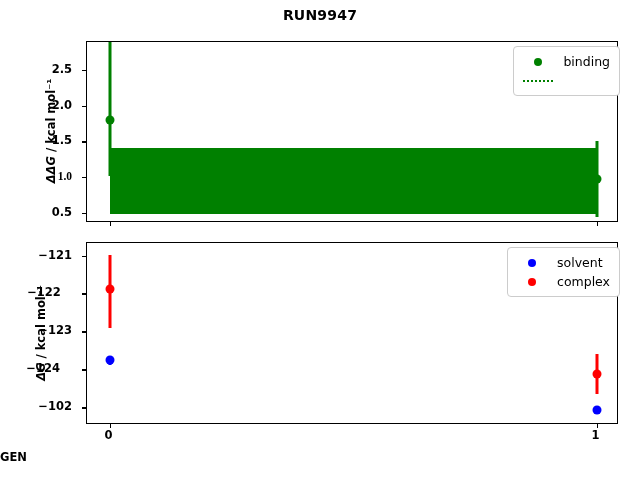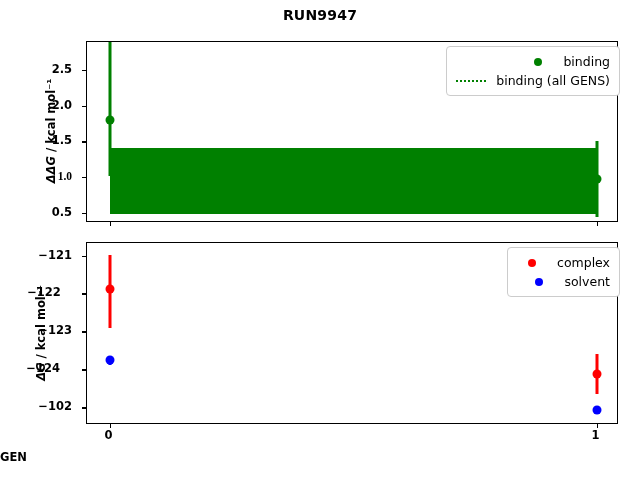--- a/index.html
+++ b/index.html
@@ -52,21 +52,21 @@
     transform:translate(-50%,-50%);
   }
   .band{position:absolute;}
 
   
   .legend{
     position:absolute;box-sizing:border-box;
     background:#fff;border:1px solid #ccc;border-radius:4px;
     padding:5px 9px 5px 7px;
   }
-  .legend-row{display:flex;align-items:center;height:19px;justify-content:flex-end;}
+  .legend-row{display:flex;align-items:center;height:19px;}
   .legend-key{width:34px;display:flex;align-items:center;justify-content:center;}
   .legend-dot{width:8px;height:8px;border-radius:50%;display:block;}
   .legend-dash{
     width:30px;height:0;border-top:2.2px dotted #008000;display:block;
   }
   .legend-text{
     font-size:12.5px;color:#000;white-space:nowrap;margin-left:8px;
     font-family:"DejaVu Sans","Liberation Sans",sans-serif;
   }
   #legend-top{right:20px;top:46px;}
@@ -114,21 +114,20 @@
     <div class="legend-row">
       <span class="legend-key">
           <span class="legend-dot" style="background:#008000"></span>
         </span>
       <span class="legend-text">binding</span>
     </div>
     <div class="legend-row">
       <span class="legend-key">
           <span class="legend-dash"></span>
         </span>
-      <span class="legend-text">binding (all GENS)</span>
     </div>
   </div>
 
   <div class="ylabel" id="ylabel-bottom">
     <span class="sym">ΔG</span><span class="unit"> / kcal mol⁻¹</span>
   </div>
 
   <div class="ytick-label" id="tl-b0">−121</div>
   <div class="ytick-label" id="tl-b1">−122</div>
   <div class="ytick-label" id="tl-b2">−123</div>
@@ -156,29 +155,29 @@
       <div class="marker" style="left:510px;top:131px;background:#ff0000;"></div>
 
       <div class="errbar" style="left:510px;top:164px;height:7px;background:#0000ff;"></div>
       <div class="marker" style="left:510px;top:167px;background:#0000ff;"></div>
     </div>
   </div>
 
   <div class="legend" id="legend-bottom">
     <div class="legend-row">
       <span class="legend-key">
+          <span class="legend-dot" style="background:#0000ff"></span>
+        </span>
+      <span class="legend-text">solvent</span>
+    </div>
+    <div class="legend-row">
+      <span class="legend-key">
           <span class="legend-dot" style="background:#ff0000"></span>
         </span>
       <span class="legend-text">complex</span>
-    </div>
-    <div class="legend-row">
-      <span class="legend-key">
-          <span class="legend-dot" style="background:#0000ff"></span>
-        </span>
-      <span class="legend-text">solvent</span>
     </div>
   </div>
 
   <div class="xtick-label" id="xl-0">0</div>
   <div class="xtick-label" id="xl-1">1</div>
 
   <div class="xlabel" id="xlabel">GEN</div>
 </div>
 
 <style>

